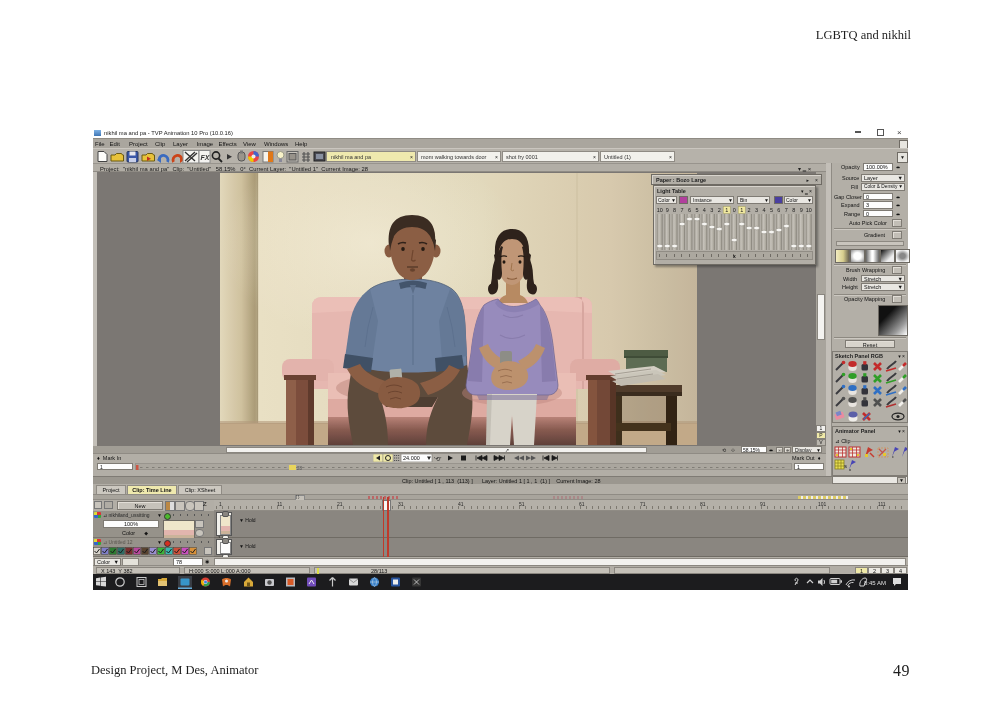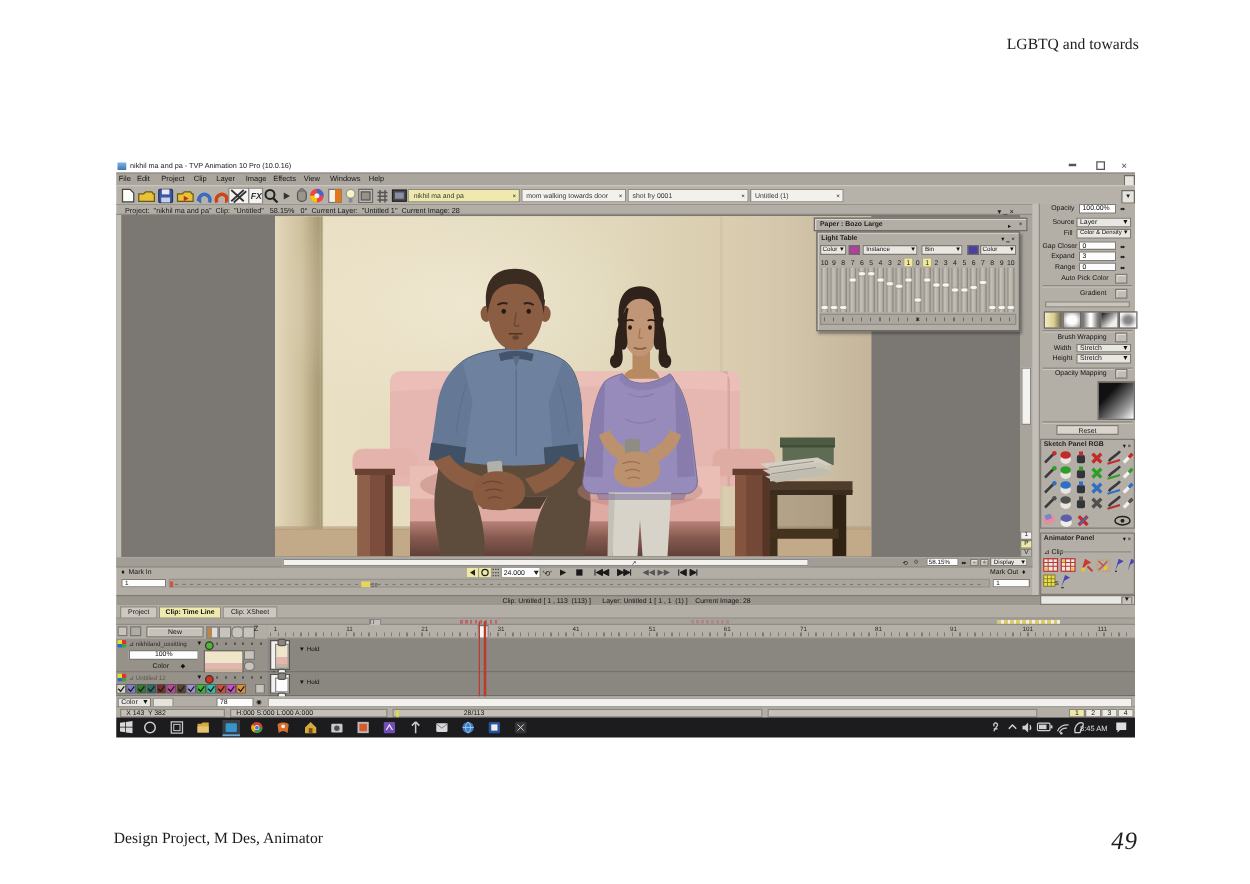--- a/index.html
+++ b/index.html
@@ -1,39 +1,39 @@
 <!DOCTYPE html>
 <html><head>
 <meta charset="utf-8">
 <style>
   html,body{margin:0;padding:0;}
   body{width:1000px;height:707px;position:relative;background:#ffffff;font-family:"Liberation Sans",sans-serif;overflow:hidden;}
   .serif{font-family:"Liberation Serif",serif;color:#1d1d1d;}
   #hdr{position:absolute;top:27.5px;right:89px;font-size:12.5px;}
   #ftl{position:absolute;top:663px;left:91px;font-size:12.5px;}
-  #ftr{position:absolute;top:662px;right:90px;font-size:20px;letter-spacing:0.5px;font-style:italic;}
+  #ftr{position:absolute;top:662px;right:90px;font-size:16px;letter-spacing:0.5px;}
   #win{position:absolute;left:93px;top:128px;width:815px;height:462px;font-size:6px;color:#1a1a1a;}
   .abs{position:absolute;}
   
   #titlebar{left:0;top:0;width:815px;height:10px;background:#fff;}
   #menubar{left:0;top:10px;width:815px;height:10px;background:#aaa69e;border-top:1px solid #8f8b84;box-sizing:border-box;}
   #toolbar{left:0;top:20px;width:815px;height:15px;background:#b6b2aa;border-top:1px solid #cac6bf;box-sizing:border-box;}
   #projbar{left:0;top:35px;width:815px;height:9px;background:#b2aea6;border-top:1px solid #98948d;border-bottom:1px solid #8f8b84;box-sizing:border-box;}
   #mainarea{left:0;top:44px;width:733px;height:274px;background:#7b7773;}
   
   .sb-track{background:#a8a49c;}
   .sb-thumb{background:#f4f3f0;border:1px solid #8a867f;box-sizing:border-box;}
   .inp{background:#fdfdfd;border:1px solid #7f7b74;box-sizing:border-box;color:#111;}
   .dd{background:#e9e7e2;border:1px solid #7f7b74;box-sizing:border-box;color:#111;white-space:nowrap;overflow:hidden;}
   .btn3d{background:#c2beb6;border:1px solid #7f7b74;box-shadow:inset 1px 1px 0 #e2ded7;box-sizing:border-box;}
   .rl{top:0.5px;font-size:5px;color:#2a2a2a;}
 </style>
 </head>
 <body>
-<div id="hdr" class="serif">LGBTQ and towards</div>
+<div id="hdr" class="serif">LGBTQ and nikhil</div>
 <div id="ftl" class="serif">Design Project, M Des, Animator</div>
 <div id="ftr" class="serif">49</div>
 <div id="win">
 
   <div class="abs" id="titlebar">
     <div class="abs" style="left:1px;top:2px;width:7px;height:6px;background:linear-gradient(#7fb2e5,#3f76b5);"></div>
     <div class="abs" style="left:11px;top:1.5px;font-size:5.8px;color:#222;white-space:nowrap;">nikhil ma and pa - TVP Animation 10 Pro (10.0.16)</div>
     <div class="abs" style="left:762px;top:3px;width:6px;height:1.5px;background:#555;"></div>
     <div class="abs" style="left:784px;top:1px;width:5px;height:5px;border:1px solid #555;"></div>
     <div class="abs" style="left:804px;top:0px;font-size:8px;color:#444;">×</div>

